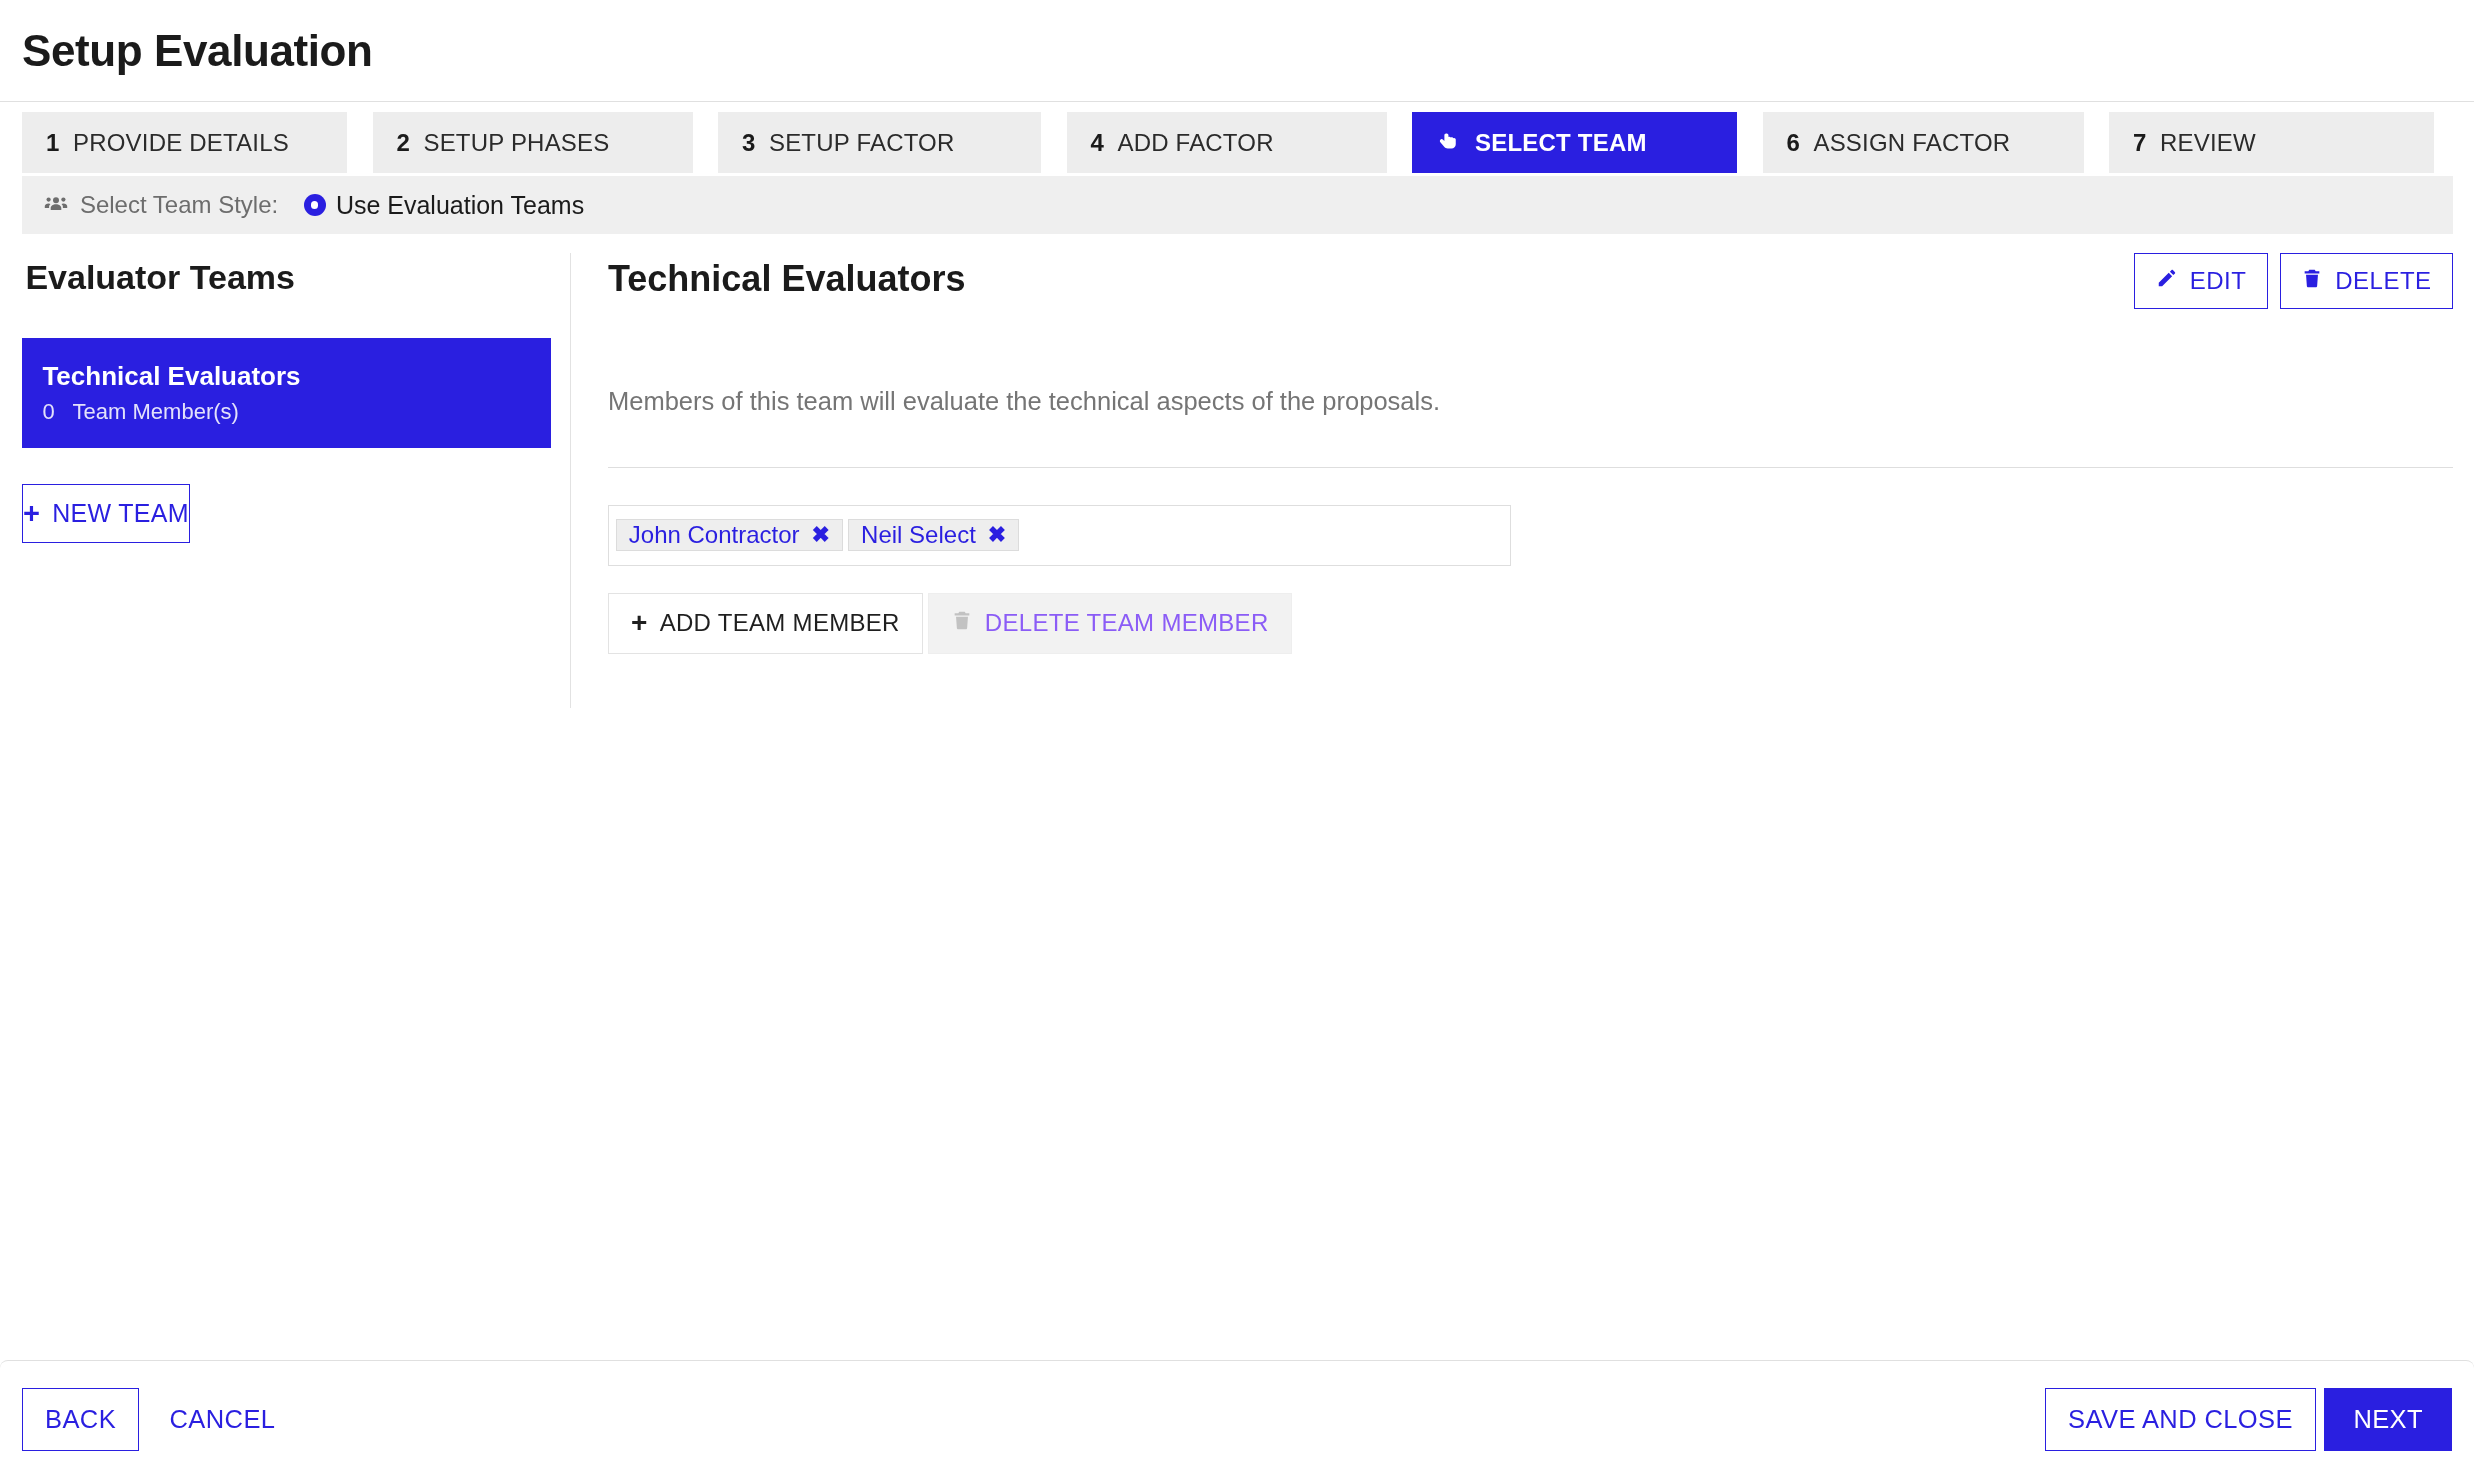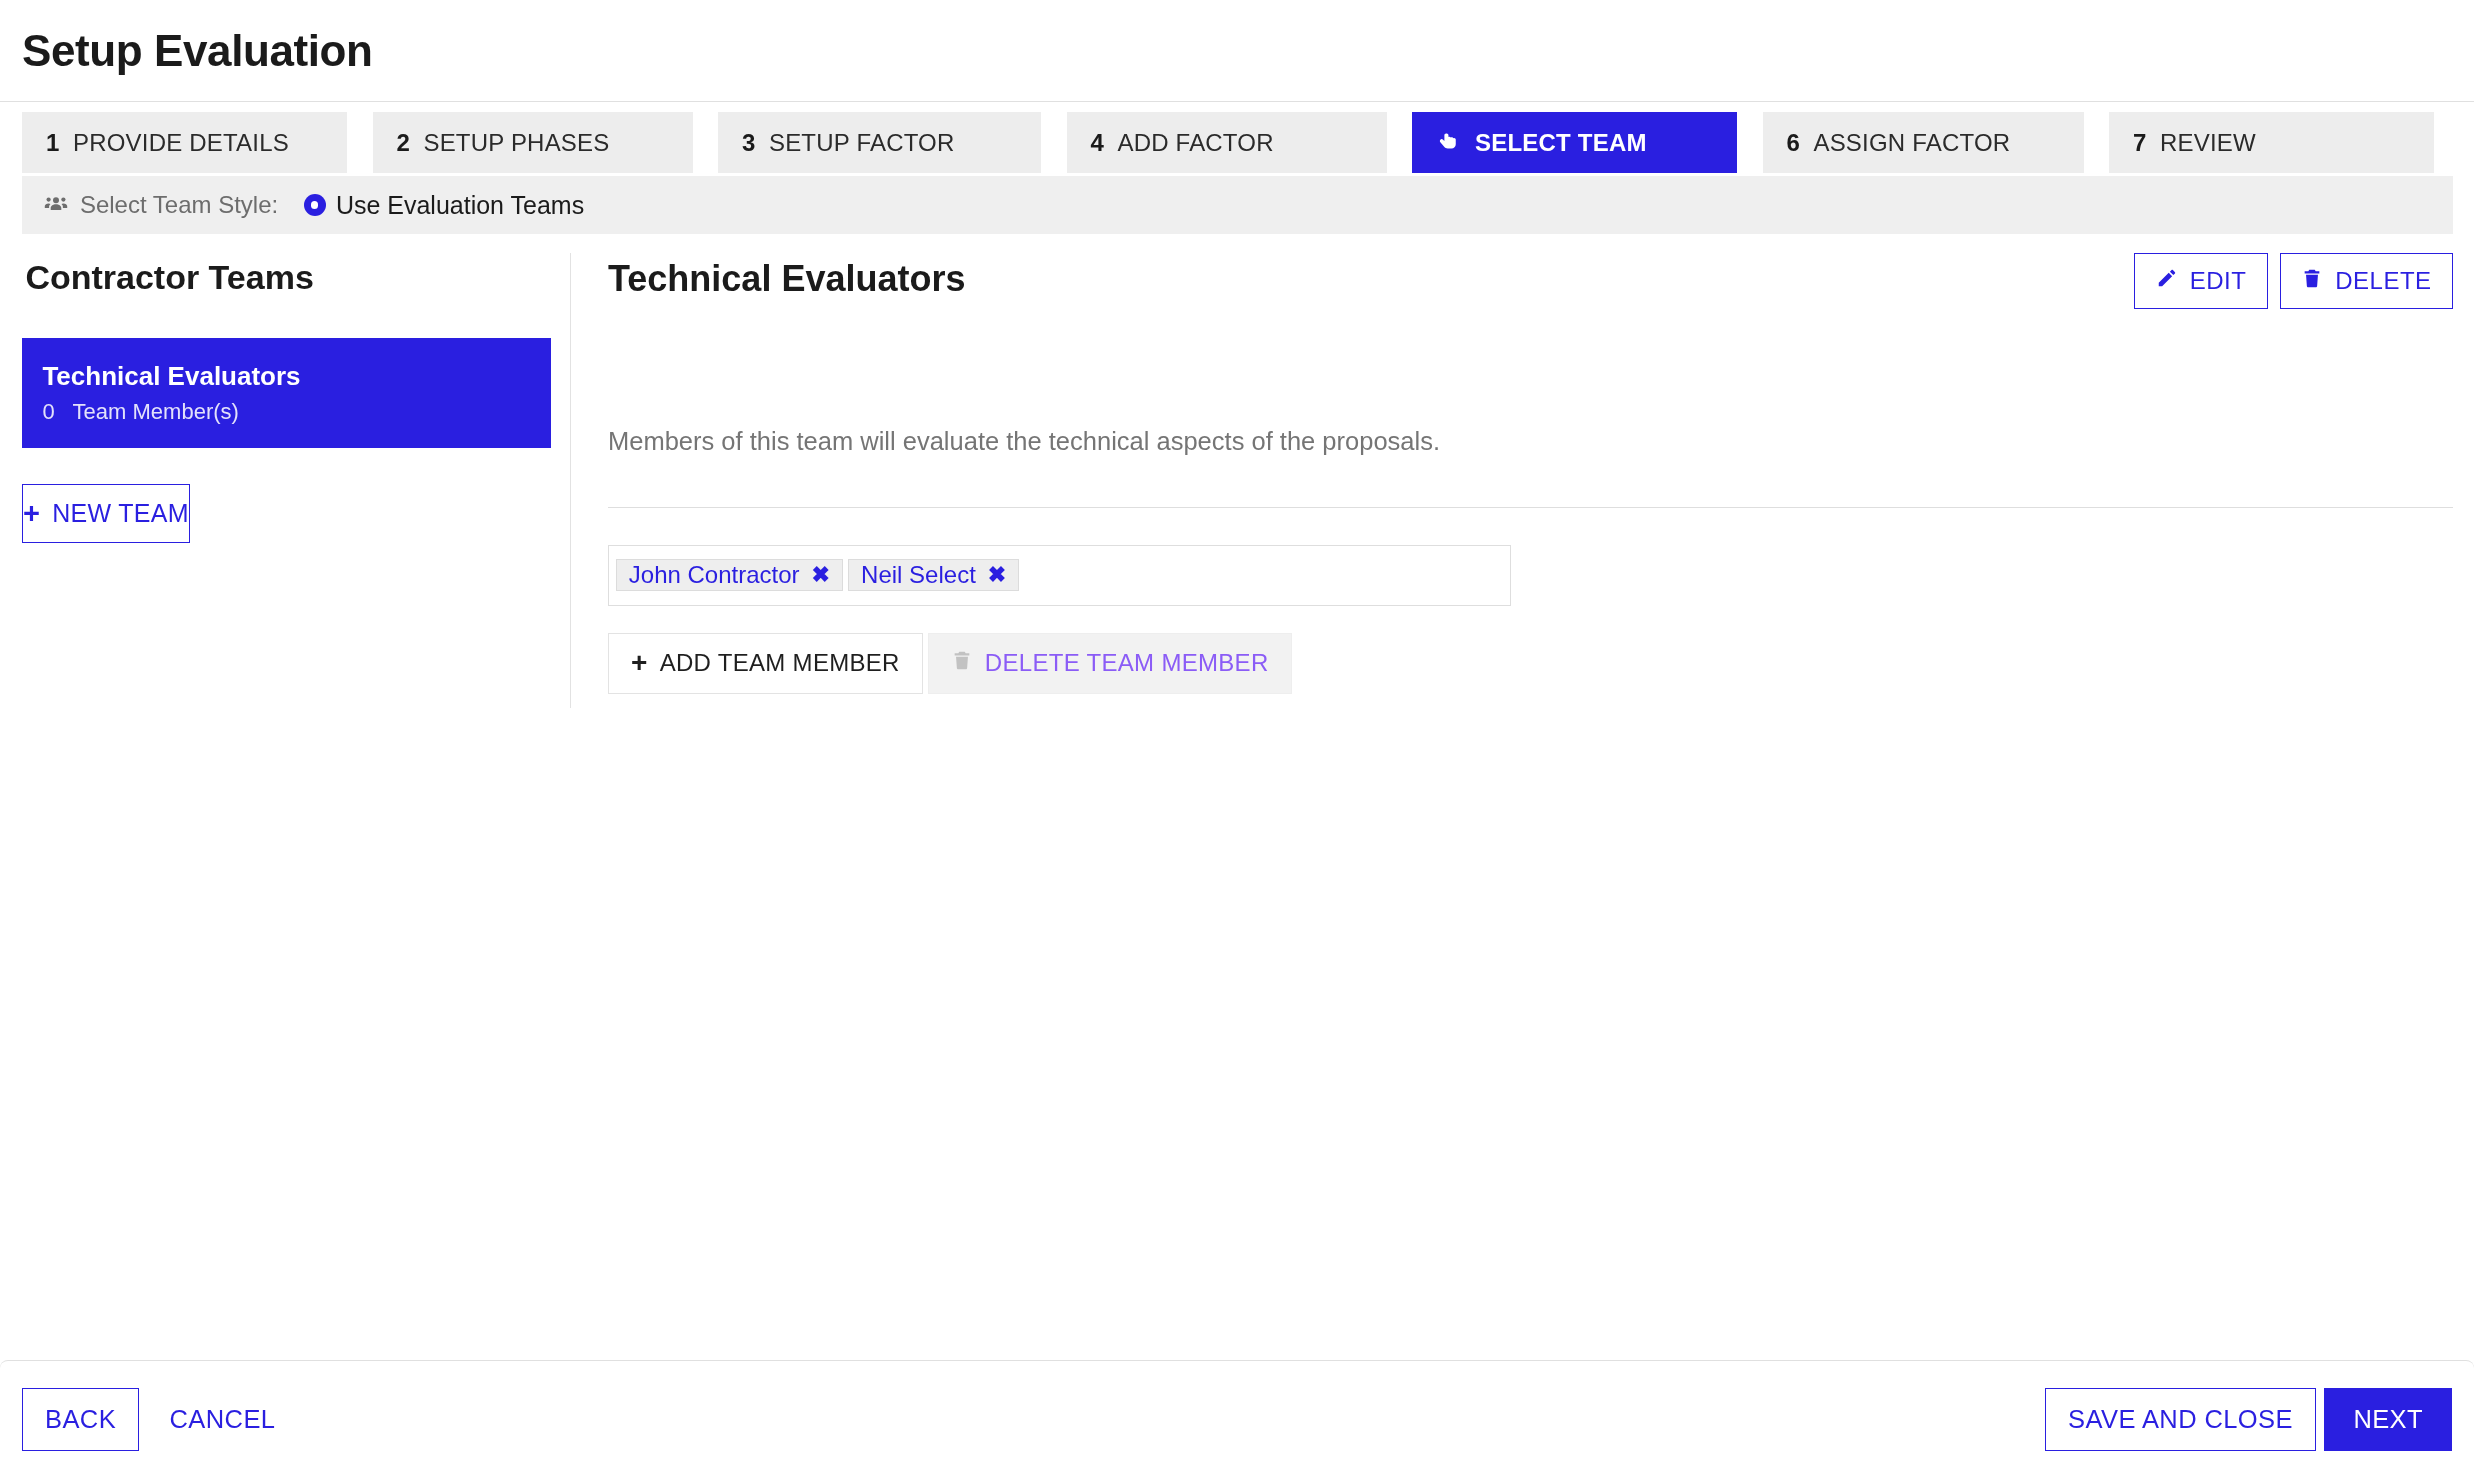--- a/index.html
+++ b/index.html
@@ -199,21 +199,21 @@
     letter-spacing: 0.5px;
     display: flex;
     align-items: center;
     gap: 12px;
     cursor: pointer;
     font-family: "Liberation Sans", sans-serif;
   }
   .outline-btn svg { fill: #2A1FE0; }
 
   .panel-desc {
-    margin-top: 118px;
+    margin-top: 78px;
     font-size: 25.5px;
     color: #757575;
   }
   .hr {
     margin-top: 51px;
     border-top: 1.7px solid #dedede;
   }
 
   .chips-box {
     margin-top: 37px;
@@ -386,21 +386,21 @@
   <span class="teamstyle-label">Select Team Style:</span>
   <label class="radio-wrap">
     <span class="radio"></span>
     <span class="radio-label">Use Evaluation Teams</span>
   </label>
 </div>
 
 <div class="body-split">
 
   <div class="left-col">
-    <div class="left-title">Contractor Teams</div>
+    <div class="left-title">Evaluator Teams</div>
 
     <div class="team-card">
       <div class="team-card-name">Technical Evaluators</div>
       <div class="team-card-count">
         <span>0</span>
         <span>&nbsp;</span>
         <span>Team Member(s)</span>
       </div>
     </div>
 

